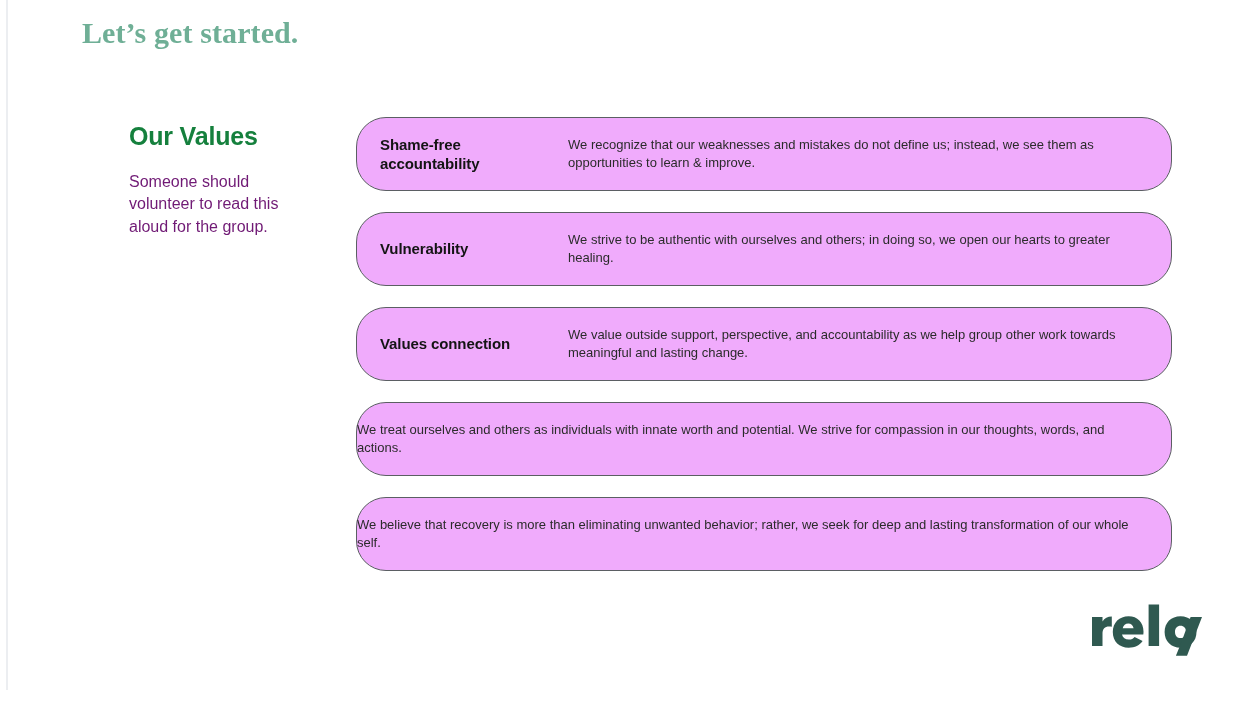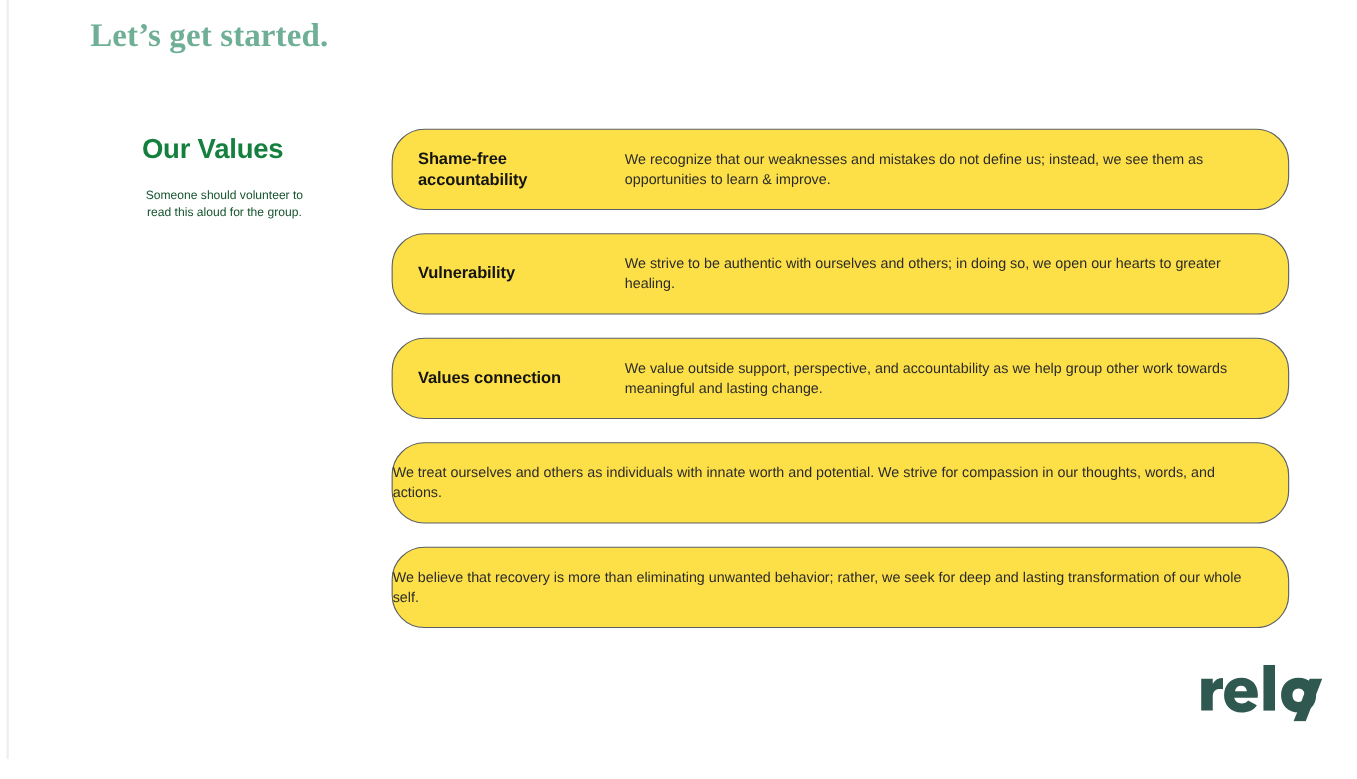--- a/index.html
+++ b/index.html
@@ -59,43 +59,42 @@
   }
   .values-title {
     font-size: 25px;
     font-weight: bold;
     color: #15803d;
     letter-spacing: -0.2px;
     line-height: 1.1;
     margin: 0 0 20px 0;
   }
   .values-note {
-    font-size: 11px;
+    font-size: 16px;
     line-height: 1.42;
-    color: #14532d;
+    color: #701a75;
     font-weight: normal;
     width: 150px;
-    text-align: center;
   }
 
   
   .cards {
     position: absolute;
     left: 356px;
     top: 117px;
     width: 816px;
   }
   .card {
     position: relative;
     box-sizing: border-box;
     height: 74px;
     margin-bottom: 21px;
     border: 1.1px solid #5b5f63;
     border-radius: 30px;
-    background: #fde047;
+    background: #f0abfc;
     display: flex;
     align-items: center;
   }
   .card:last-child { margin-bottom: 0; }
 
   .card-label {
     box-sizing: border-box;
     flex: 0 0 211px;
     padding-left: 23px;
     padding-right: 8px;

